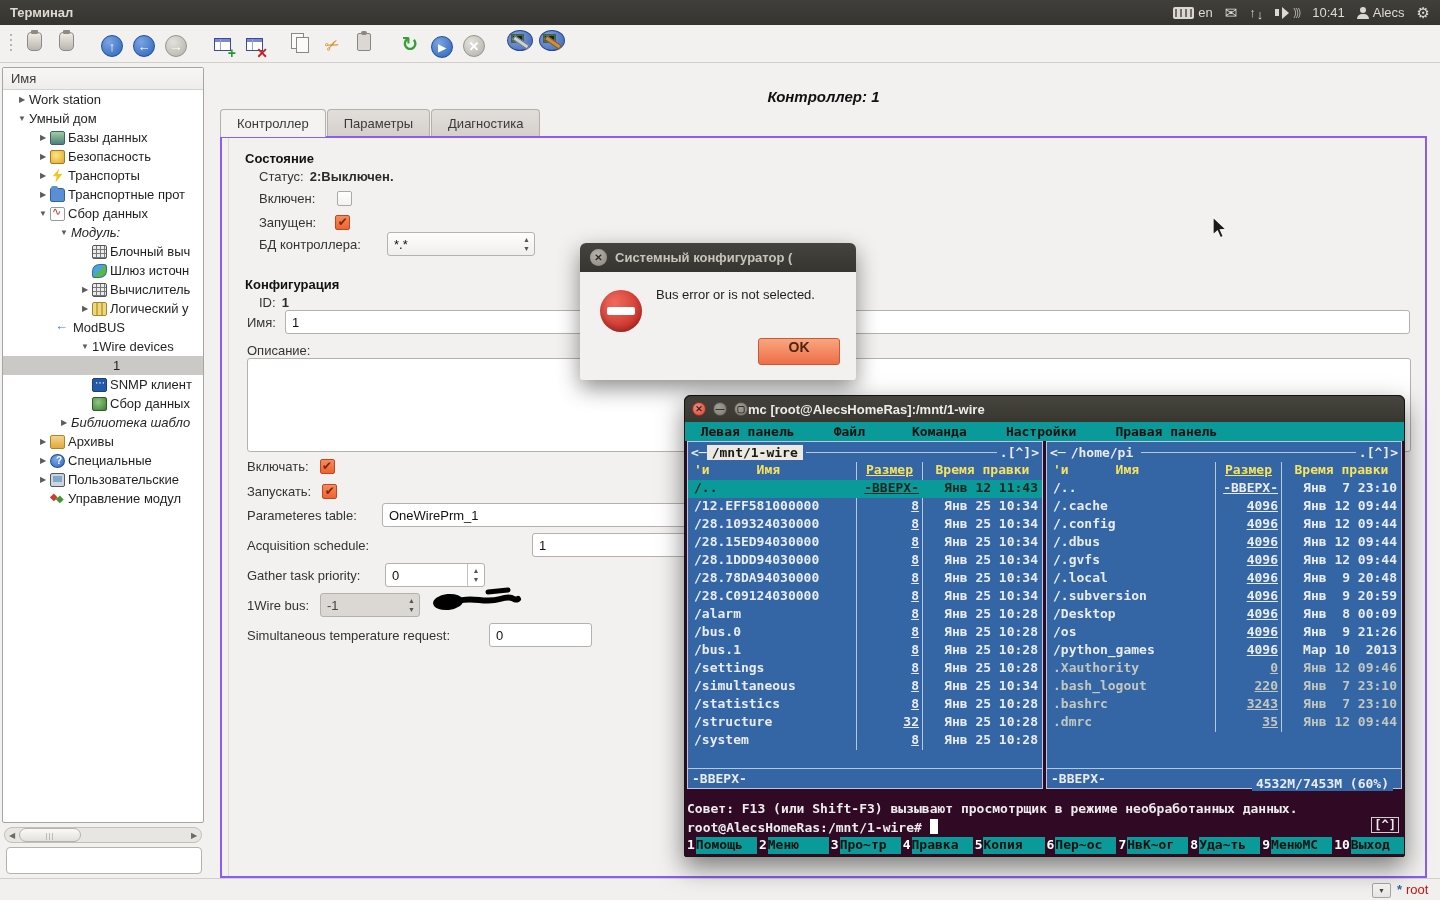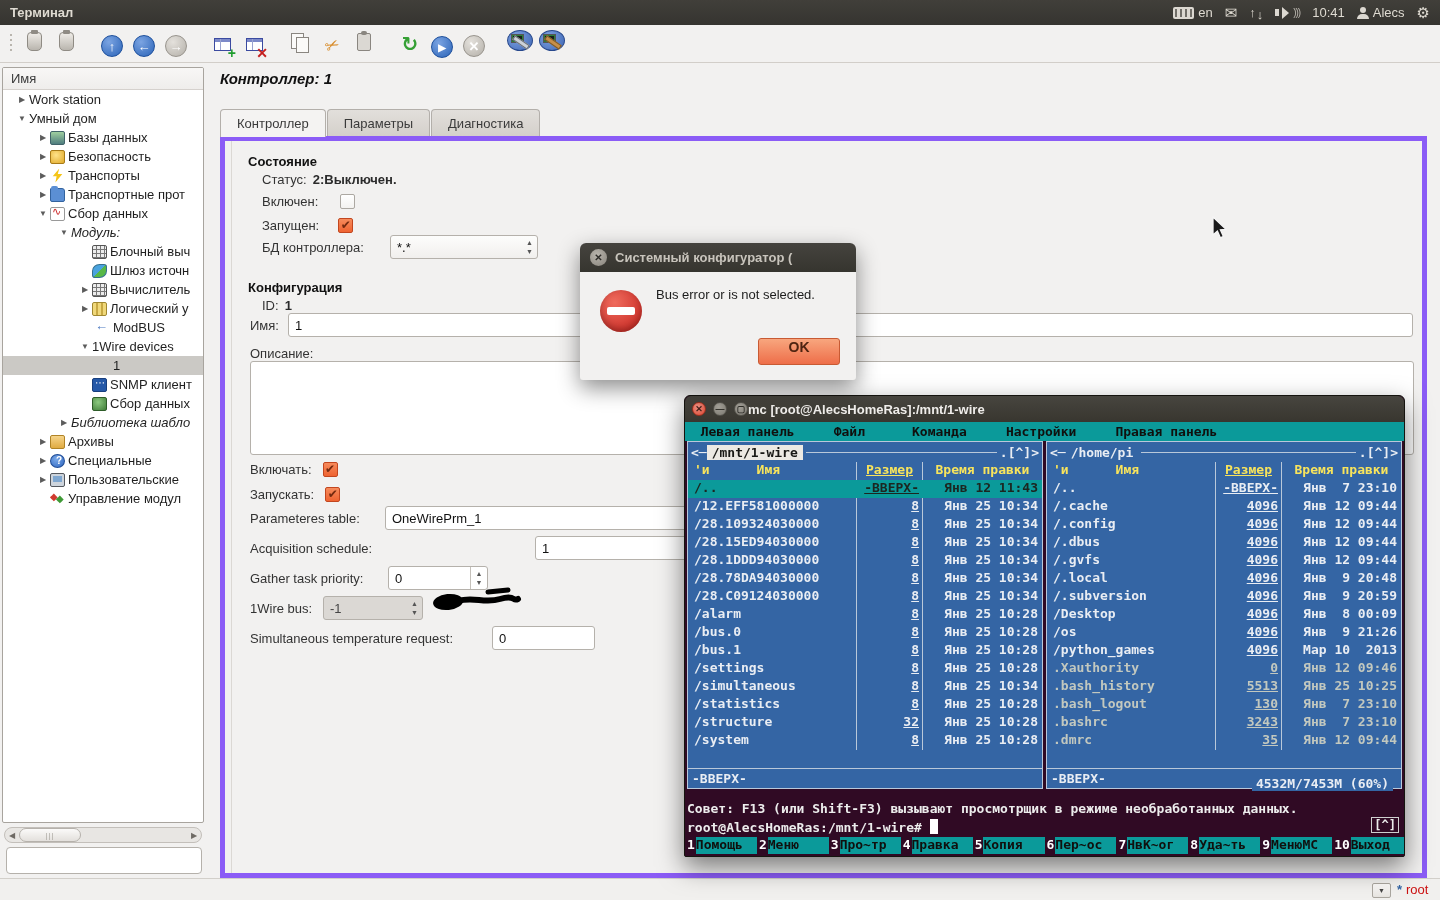--- a/index.html
+++ b/index.html
@@ -101,28 +101,28 @@
   
   #hscroll { position:absolute; left:4px; top:827px; width:198px; height:16px; background:#e8e6e3;
     border:1px solid #c3bfba; border-radius:8px; display:flex; align-items:center; }
   #hscroll .arr { width:14px; text-align:center; color:#6e6a64; font-size:8px; }
   #hscroll .thumb { width:62px; height:14px; background:linear-gradient(#fbfaf9,#e3e0dc); border:1px solid #b5b1ab;
     border-radius:7px; display:flex; align-items:center; justify-content:center; color:#a09c95; font-size:7px; letter-spacing:1px; }
   #treefilter { position:absolute; left:6px; top:847px; width:196px; height:27px; background:#fff;
     border:1px solid #b5b1ab; border-radius:4px; }
 
   
-  #main-title { position:absolute; left:220px; top:70px; width:1207px; 
+  #main-title { position:absolute; left:220px; top:88px; width:1207px; text-align:center;
     font-weight:bold; font-style:italic; font-size:15px; color:#111; }
   #tabs { position:absolute; left:220px; top:109px; height:27px; display:flex; gap:1px; }
   .tab { padding:4px 16px; display:flex; align-items:center; border:1px solid #b3afaa; border-bottom:none;
     border-radius:4px 4px 0 0; background:linear-gradient(#e2dfdb,#d4d0cb); color:#3a3a3a; position:relative; }
   .tab.active { background:#f4f3f2; z-index:2; height:28px; }
   #formpanel { position:absolute; left:220px; top:136px; width:1207px; height:742px;
-    border:5px solid #8b5cf6; background:#f2f1f0; }
+    border:2px solid #8b5cf6; background:#f2f1f0; }
   #formpanel .innerline { position:absolute; left:6px; top:0; bottom:0; width:1px; background:#dbd8d4; }
   .frow { position:absolute; display:flex; align-items:center; height:24px; }
   .sect { font-weight:bold; color:#111; }
   .flabel { color:#333; margin-right:6px; }
   .bold { font-weight:bold; }
   .cb { width:15px; height:15px; border:1px solid #aca8a2; border-radius:2px; background:linear-gradient(#fff,#f3f2f0);
     display:inline-flex; align-items:center; justify-content:center; }
   .cb.on { background:linear-gradient(#f68b5c,#ef6331); border-color:#c2461f; }
   .cb.on::before { content:"✔"; font-family:"DejaVu Sans",sans-serif; color:#73290f; font-size:12px; font-weight:bold; }
   .inputbox { height:24px; background:#fff; border:1px solid #b5b1ab; border-radius:3px;
@@ -321,21 +321,21 @@
       <div class="trow" style="padding-left:75px">
         <span class="texp">▶</span>
         <span class="tico ic-calc-java"></span>
         <span class="tlabel">Вычислитель</span>
       </div>
       <div class="trow" style="padding-left:75px">
         <span class="texp">▶</span>
         <span class="tico ic-logic-level"></span>
         <span class="tlabel">Логический у</span>
       </div>
-      <div class="trow" style="padding-left:78px">
+      <div class="trow" style="padding-left:38px">
         <span class="texp"></span>
         <span class="tico ic-modbus"></span>
         <span class="tlabel">ModBUS</span>
       </div>
       <div class="trow" style="padding-left:75px">
         <span class="texp">▼</span>
         <span class="tlabel">1Wire devices</span>
       </div>
       <div class="trow sel" style="padding-left:96px">
         <span class="texp"></span>
@@ -663,27 +663,22 @@
             <span class="c-name">/python_games</span>
             <span class="c-size">4096</span>
             <span class="c-date">Мар 10  2013</span>
           </div>
           <div class="mrow">
             <span class="c-name file">.Xauthority</span>
             <span class="c-size file">0</span>
             <span class="c-date file">Янв 12 09:46</span>
           </div>
           <div class="mrow">
-            <span class="c-name file">.bash_history</span>
-            <span class="c-size file">5513</span>
-            <span class="c-date file">Янв 25 10:25</span>
-          </div>
-          <div class="mrow">
             <span class="c-name file">.bash_logout</span>
-            <span class="c-size file">130</span>
+            <span class="c-size file">220</span>
             <span class="c-date file">Янв  7 23:10</span>
           </div>
           <div class="mrow">
             <span class="c-name file">.bashrc</span>
             <span class="c-size file">3243</span>
             <span class="c-date file">Янв  7 23:10</span>
           </div>
           <div class="mrow">
             <span class="c-name file">.dmrc</span>
             <span class="c-size file">35</span>

